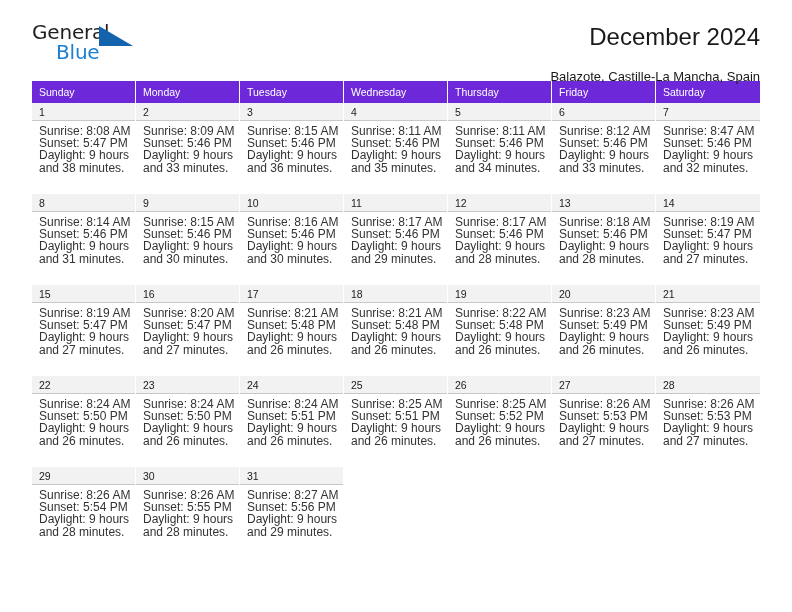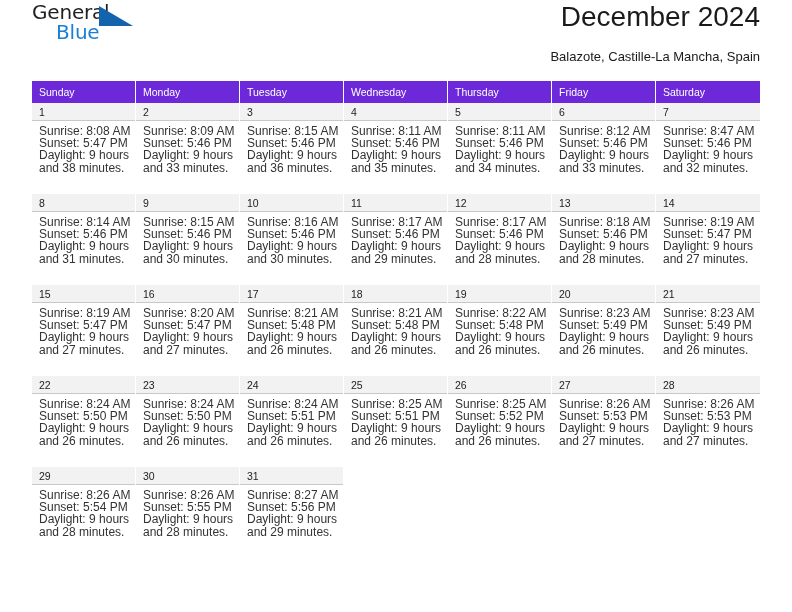--- a/index.html
+++ b/index.html
@@ -20,20 +20,21 @@
     height: 612px;
     box-sizing: border-box;
     padding: 0 32px;
   }
   
   .topbar {
     display: flex;
     justify-content: space-between;
     align-items: flex-start;
     height: 72px;
+    padding-top: 20px;
     box-sizing: border-box;
   }
   .brand {
     display: block;
     position: relative;
     width: 112px;
     height: 52px;
     flex: 0 0 auto;
   }
   .brand-general {
@@ -62,21 +63,21 @@
     height: 0;
     border-left: 34px solid #1463ad;
     border-top: 20px solid transparent;
   }
   .titleblock {
     text-align: right;
     flex: 1 1 auto;
     padding-top: 0px;
   }
   .cal-title {
-    font-size: 28px;
+    font-size: 24px;
     font-weight: normal;
     color: #1a1a1a;
     line-height: 34px;
     letter-spacing: 0px;
   }
   .cal-subtitle {
     font-size: 13px;
     color: #1a1a1a;
     line-height: 22px;
     margin-top: 12px;

